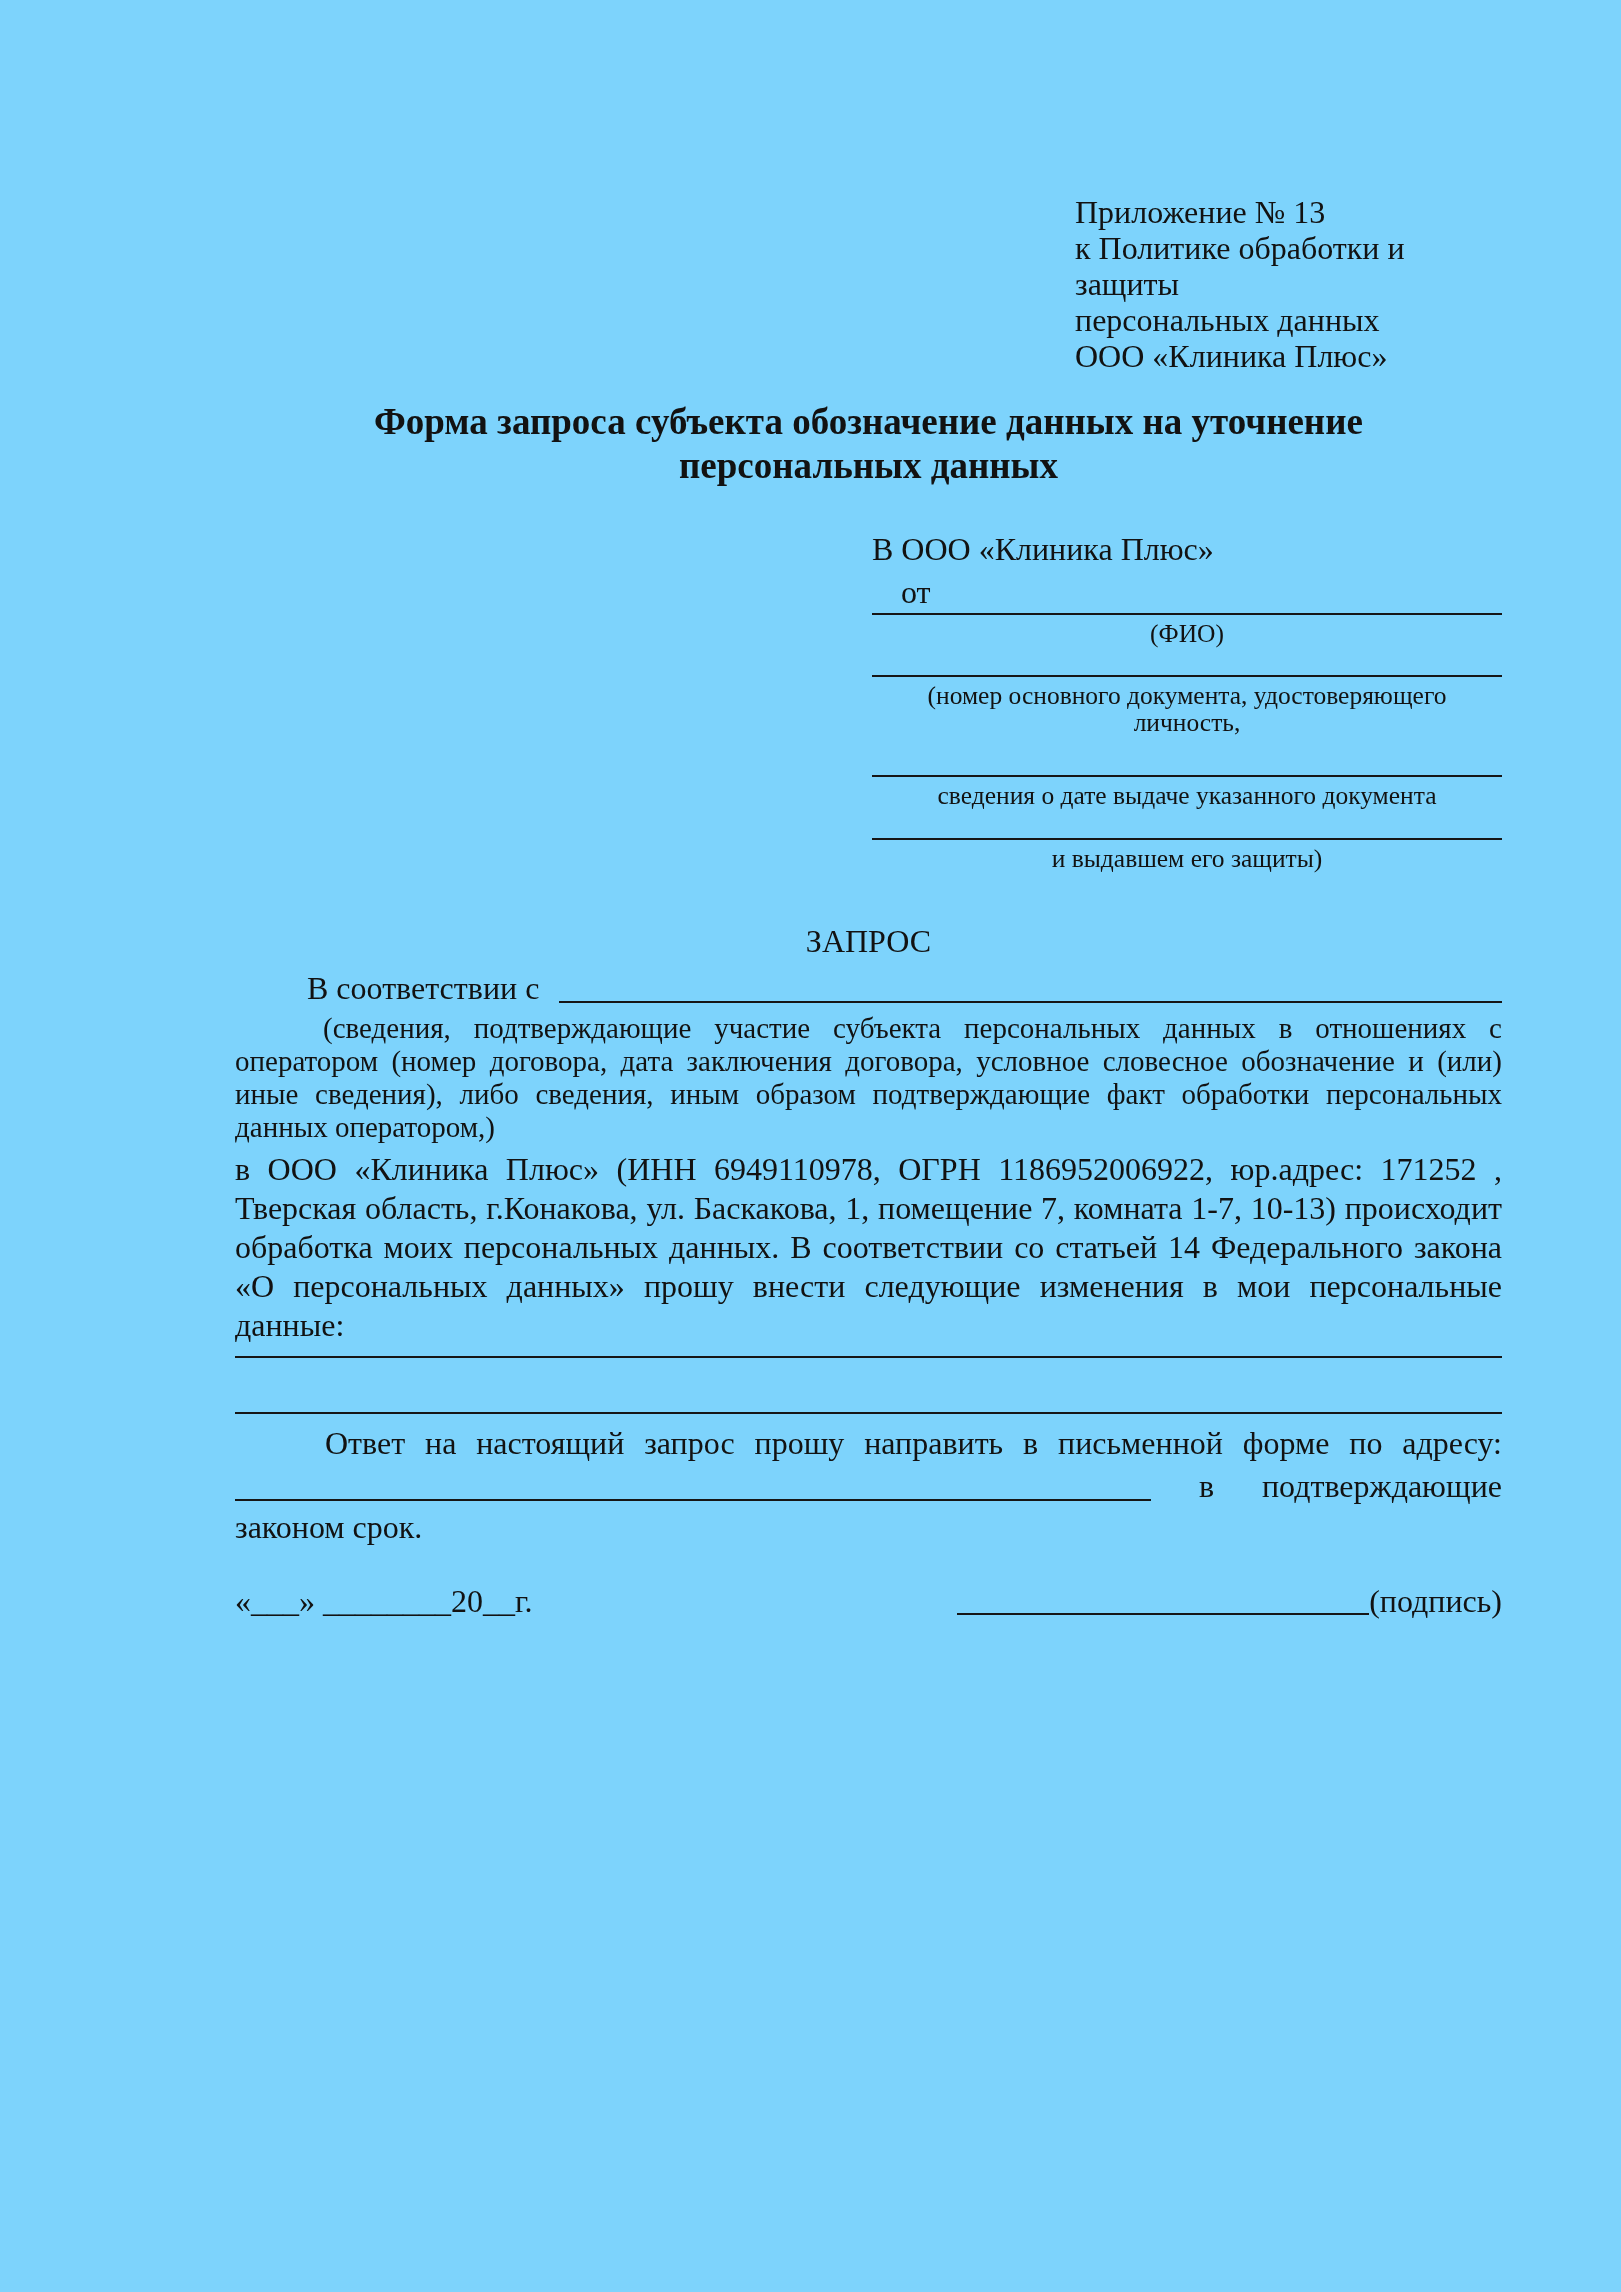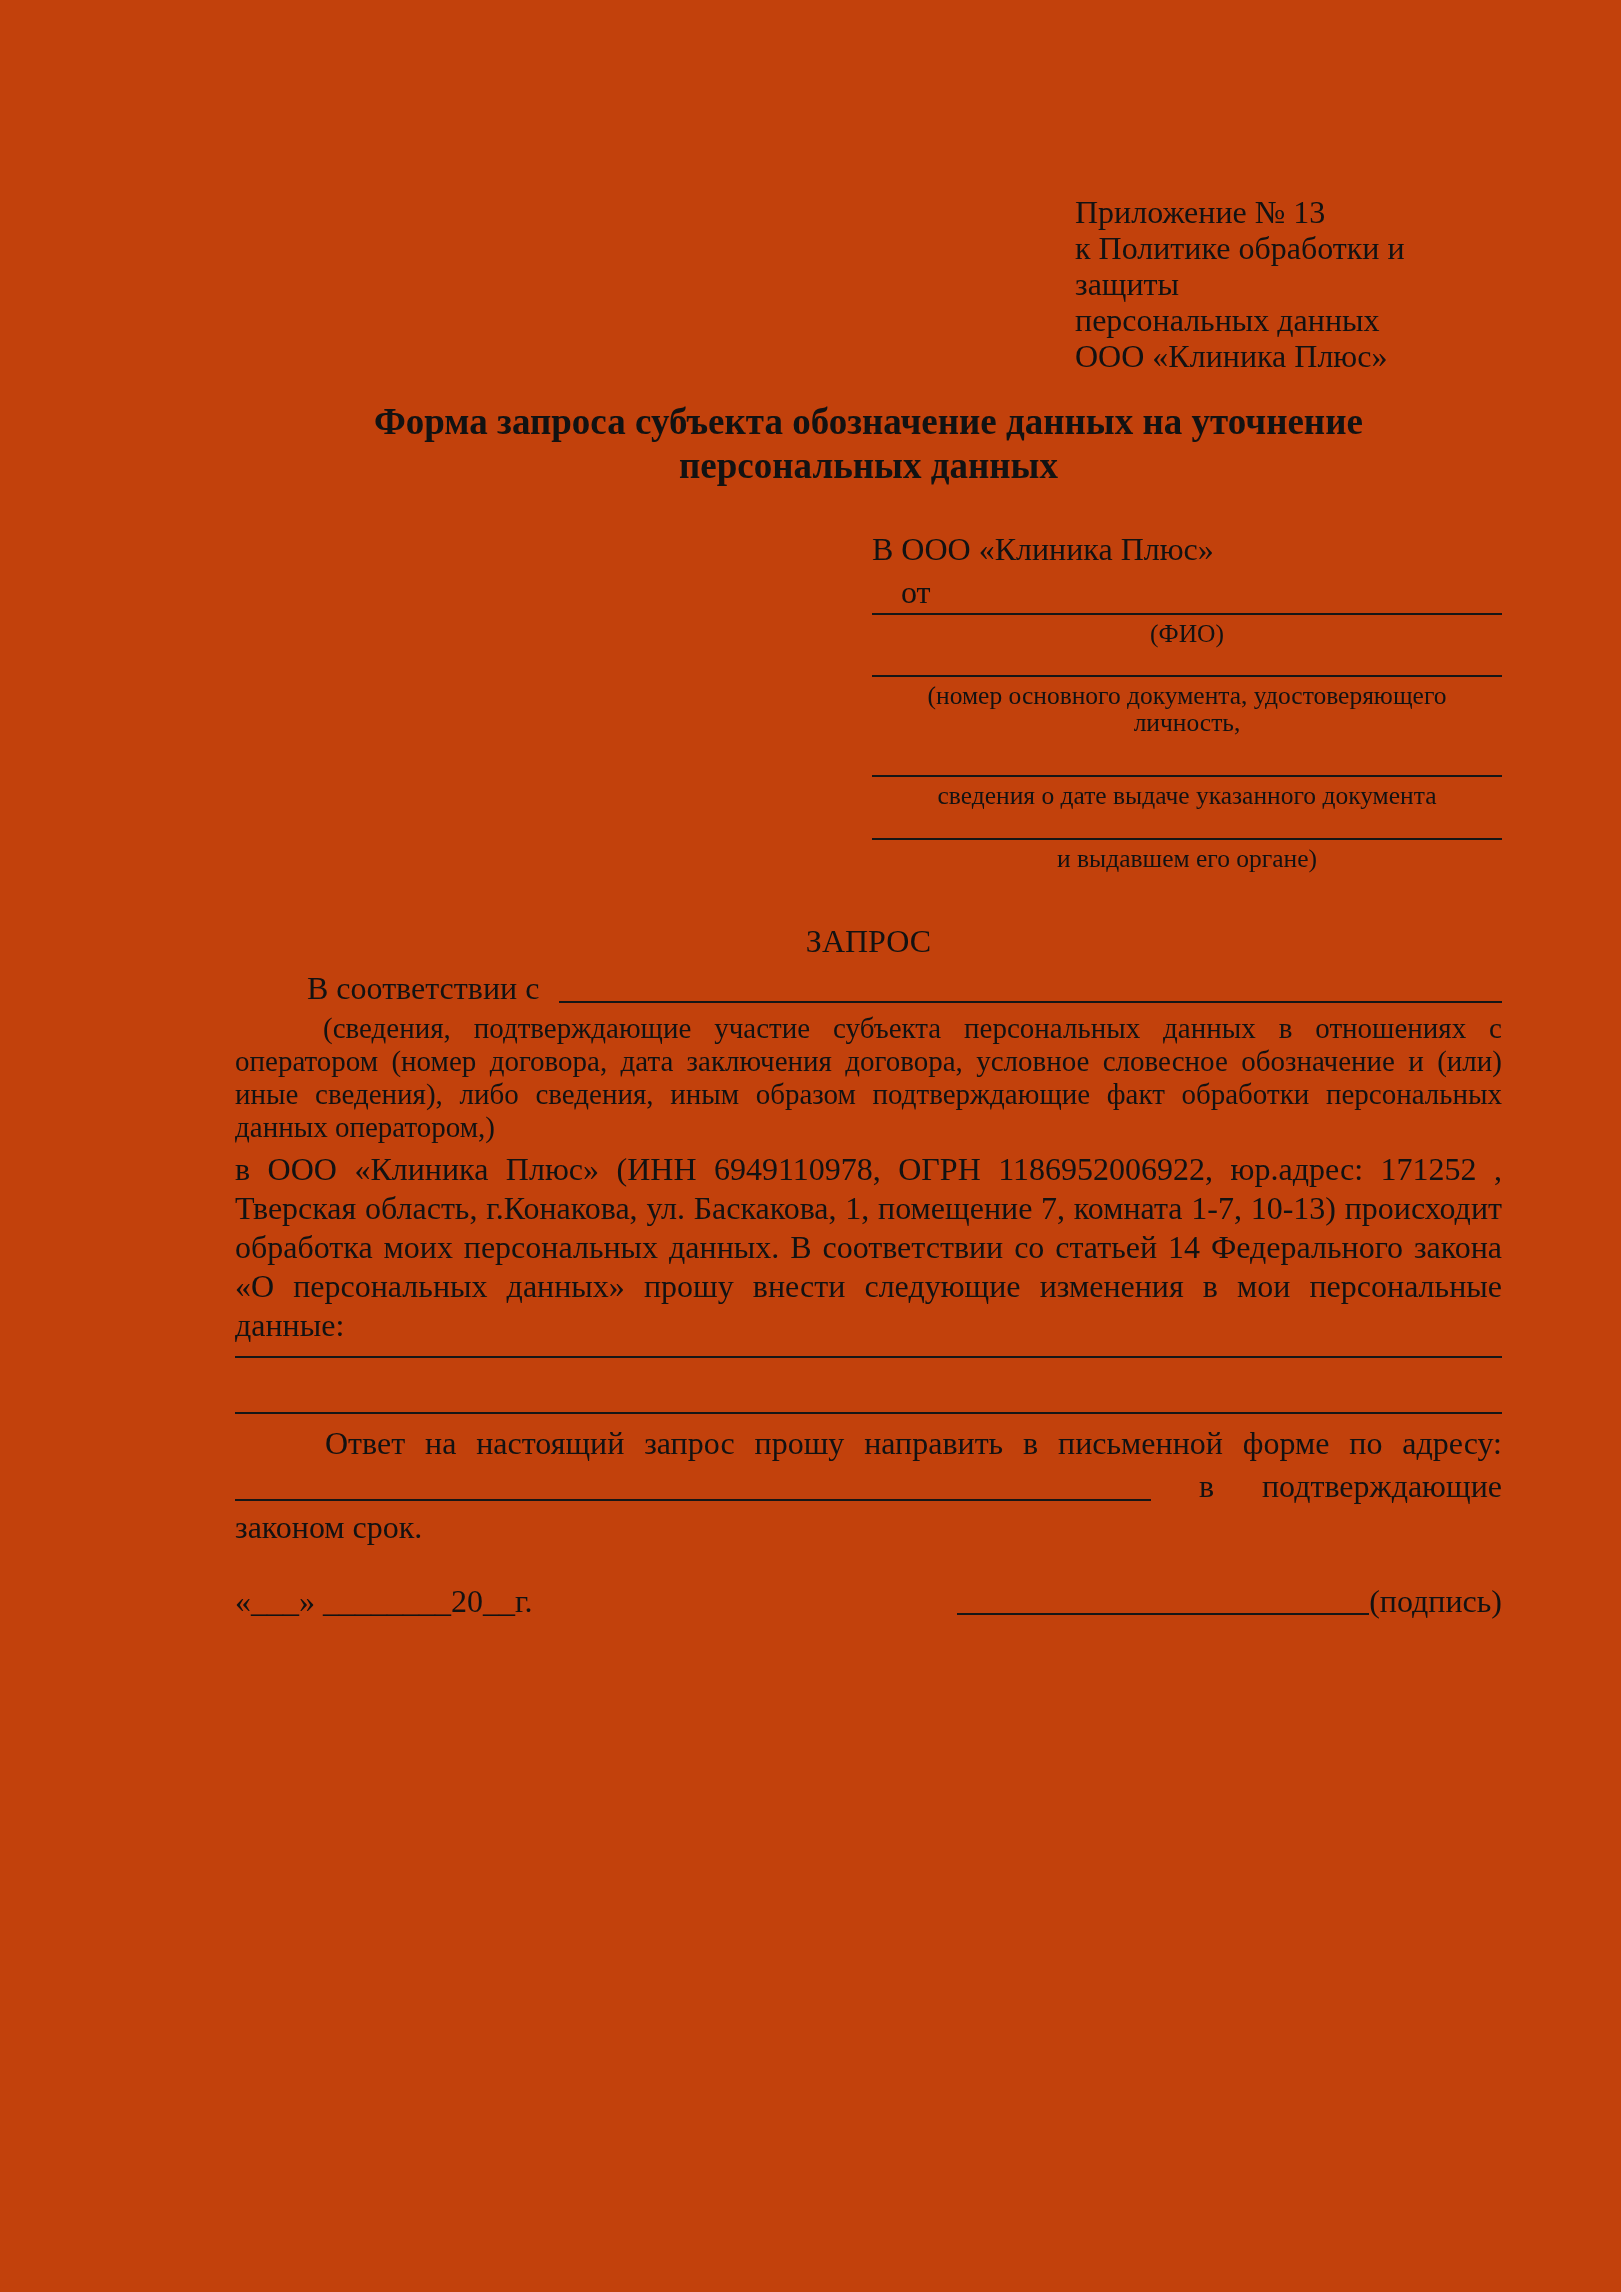--- a/index.html
+++ b/index.html
@@ -5,21 +5,21 @@
   html, body {
     margin: 0;
     padding: 0;
     background: #e8e8e8;
   }
   .page {
     position: relative;
     width: 1621px;
     height: 2293px;
     margin: 0 auto;
-    background: #c2410c;
+    background: #7dd3fc;
     color: #121212;
     font-family: "Liberation Serif", "DejaVu Serif", serif;
     font-size: 32px;
     line-height: 39px;
     overflow: hidden;
   }
   .content {
     padding: 194px 119px 0 235px; 
   }
 
@@ -167,21 +167,21 @@
         <div class="caption">(номер основного документа, удостоверяющего личность,</div>
       </div>
 
       <div>
         <div class="fill-line fl-3"></div>
         <div class="caption">сведения о дате выдаче указанного документа</div>
       </div>
 
       <div>
         <div class="fill-line fl-4"></div>
-        <div class="caption">и выдавшем его органе)</div>
+        <div class="caption">и выдавшем его защиты)</div>
       </div>
     </div>
 
     <div class="zapros-heading">ЗАПРОС</div>
 
     <div class="lead">
       <span class="lead-text">В соответствии с </span>
       <span class="lead-fill"></span>
     </div>
 

